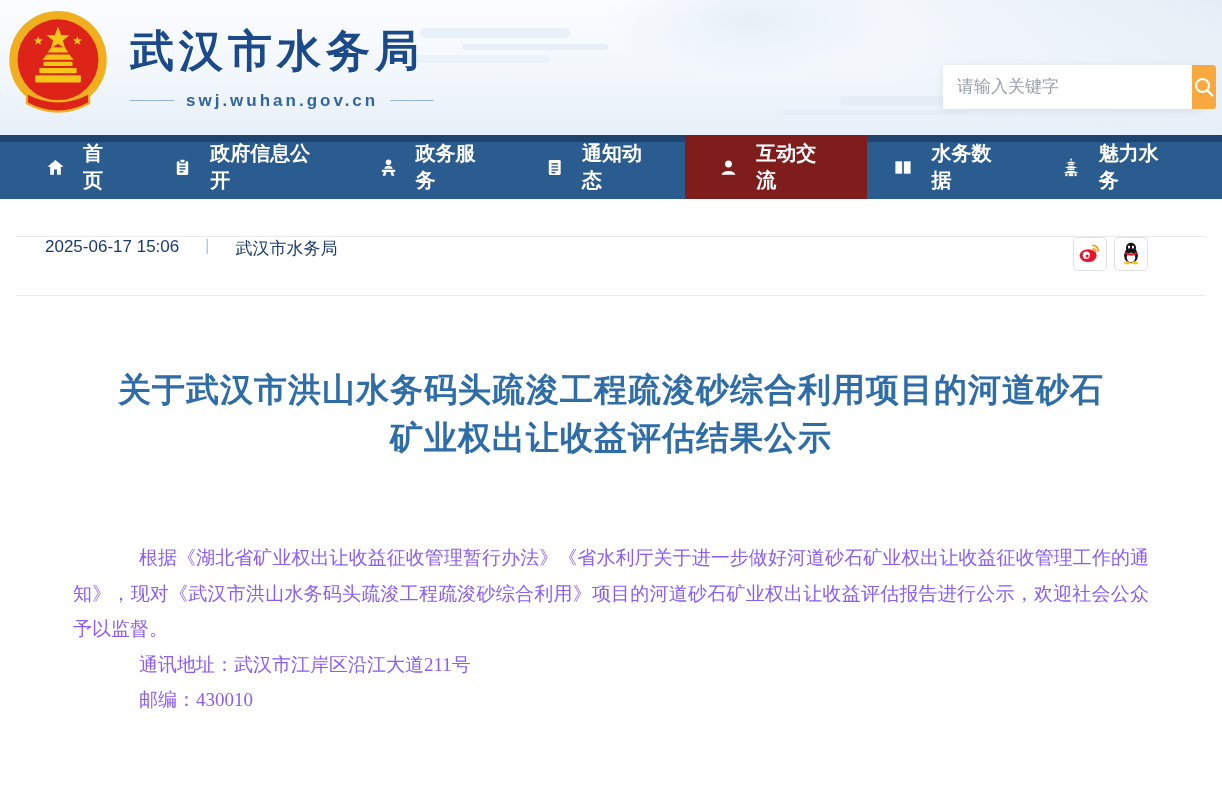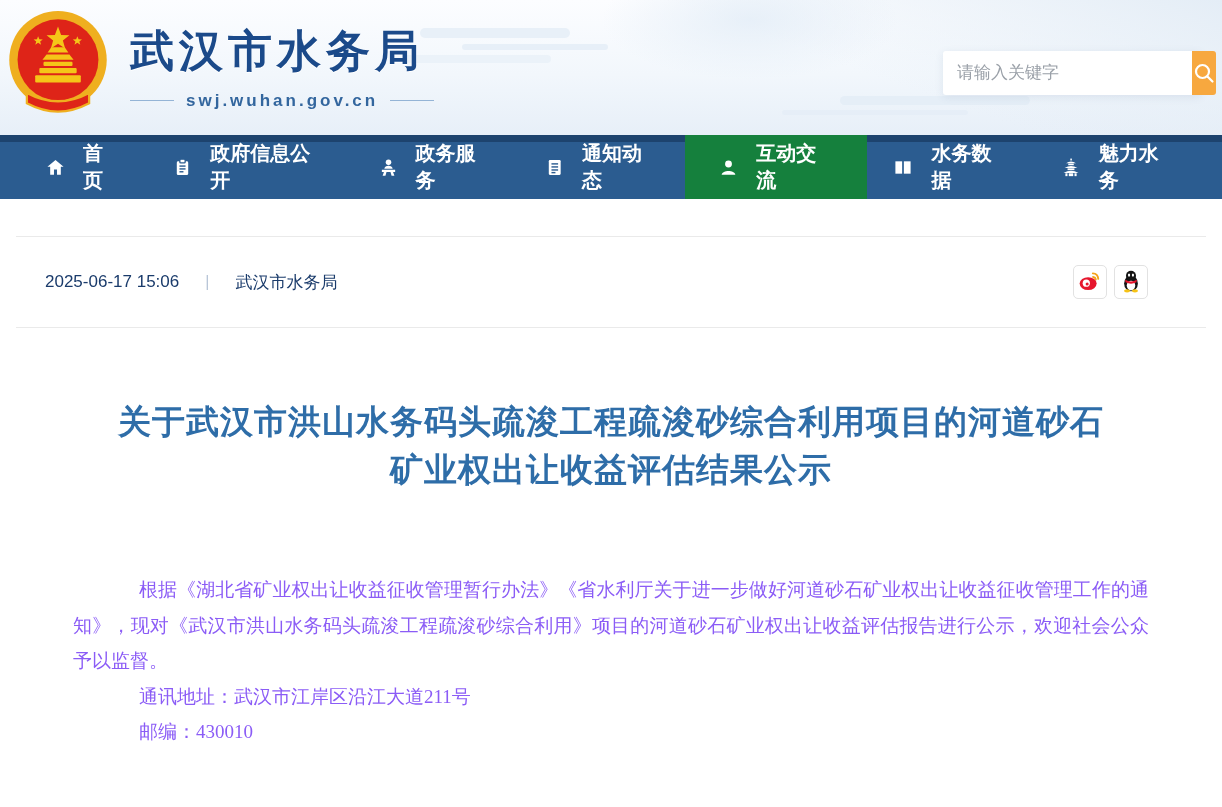--- a/index.html
+++ b/index.html
@@ -32,21 +32,21 @@
     text-shadow:0 1px 0 #fff;
   }
   .site-url {
     margin-top:10px; display:flex; align-items:center; gap:12px;
     color:#33669e; font-weight:bold; font-size:17px; letter-spacing:3px;
     font-family:"Liberation Sans",sans-serif;
   }
   .site-url::before, .site-url::after { content:""; width:44px; height:1px; background:#94b4d6; }
 
   .search-box {
-    position:absolute; right:21px; top:51px; width:258px; height:44px;
+    position:absolute; right:21px; top:65px; width:258px; height:44px;
     display:flex; background:#fff; border-radius:3px;
     box-shadow:0 2px 8px rgba(60,90,130,.10);
   }
   .search-input {
     flex:1; border:none; outline:none; padding:0 14px; font-size:17px; color:#333;
     font-family:"Liberation Sans","DejaVu Sans",sans-serif; background:transparent;
   }
   .search-input::placeholder { color:#9aa0a8; }
   .search-btn {
     width:45px; height:44px; border:none; cursor:pointer; background:#f7a83f;
@@ -59,29 +59,29 @@
     display:flex; align-items:stretch; justify-content:space-between; padding:0 20px;
   }
   .main-nav::before {
     content:""; position:absolute; left:0; top:0; width:100%; height:7px;
     background:rgba(8,26,56,.38); pointer-events:none;
   }
   .nav-item {
     display:flex; align-items:center; gap:18px; padding:0 26px; cursor:pointer;
     color:#fff; font-size:20px; font-weight:bold; text-decoration:none; position:relative; z-index:1;
   }
-  .nav-item.active { background:#15803d; padding:0 34px; }
+  .nav-item.active { background:#7f1d1d; padding:0 34px; }
   .nav-icon { display:flex; align-items:center; }
   .nav-icon svg { display:block; }
 
   
   .meta-bar {
-    margin:37px 16px 0; height:92px;
+    margin:37px 16px 0; height:60px;
     border-top:1px solid #eaeaea; border-bottom:1px solid #eaeaea;
-    display:flex; align-items:center; padding:0 58px 0 29px;
+    display:flex; align-items:flex-start; padding:0 58px 0 29px;
     color:#1a3b6b; font-size:17px;
   }
   .meta-sep { color:#b9c6d8; margin:0 26px; font-size:16px; }
   .meta-spacer { flex:1; }
   .share-btn {
     width:34px; height:34px; margin-left:7px; background:#fff; cursor:pointer;
     border:1px solid #e2e2e2; border-radius:5px;
     display:flex; align-items:center; justify-content:center; padding:0;
   }
 

